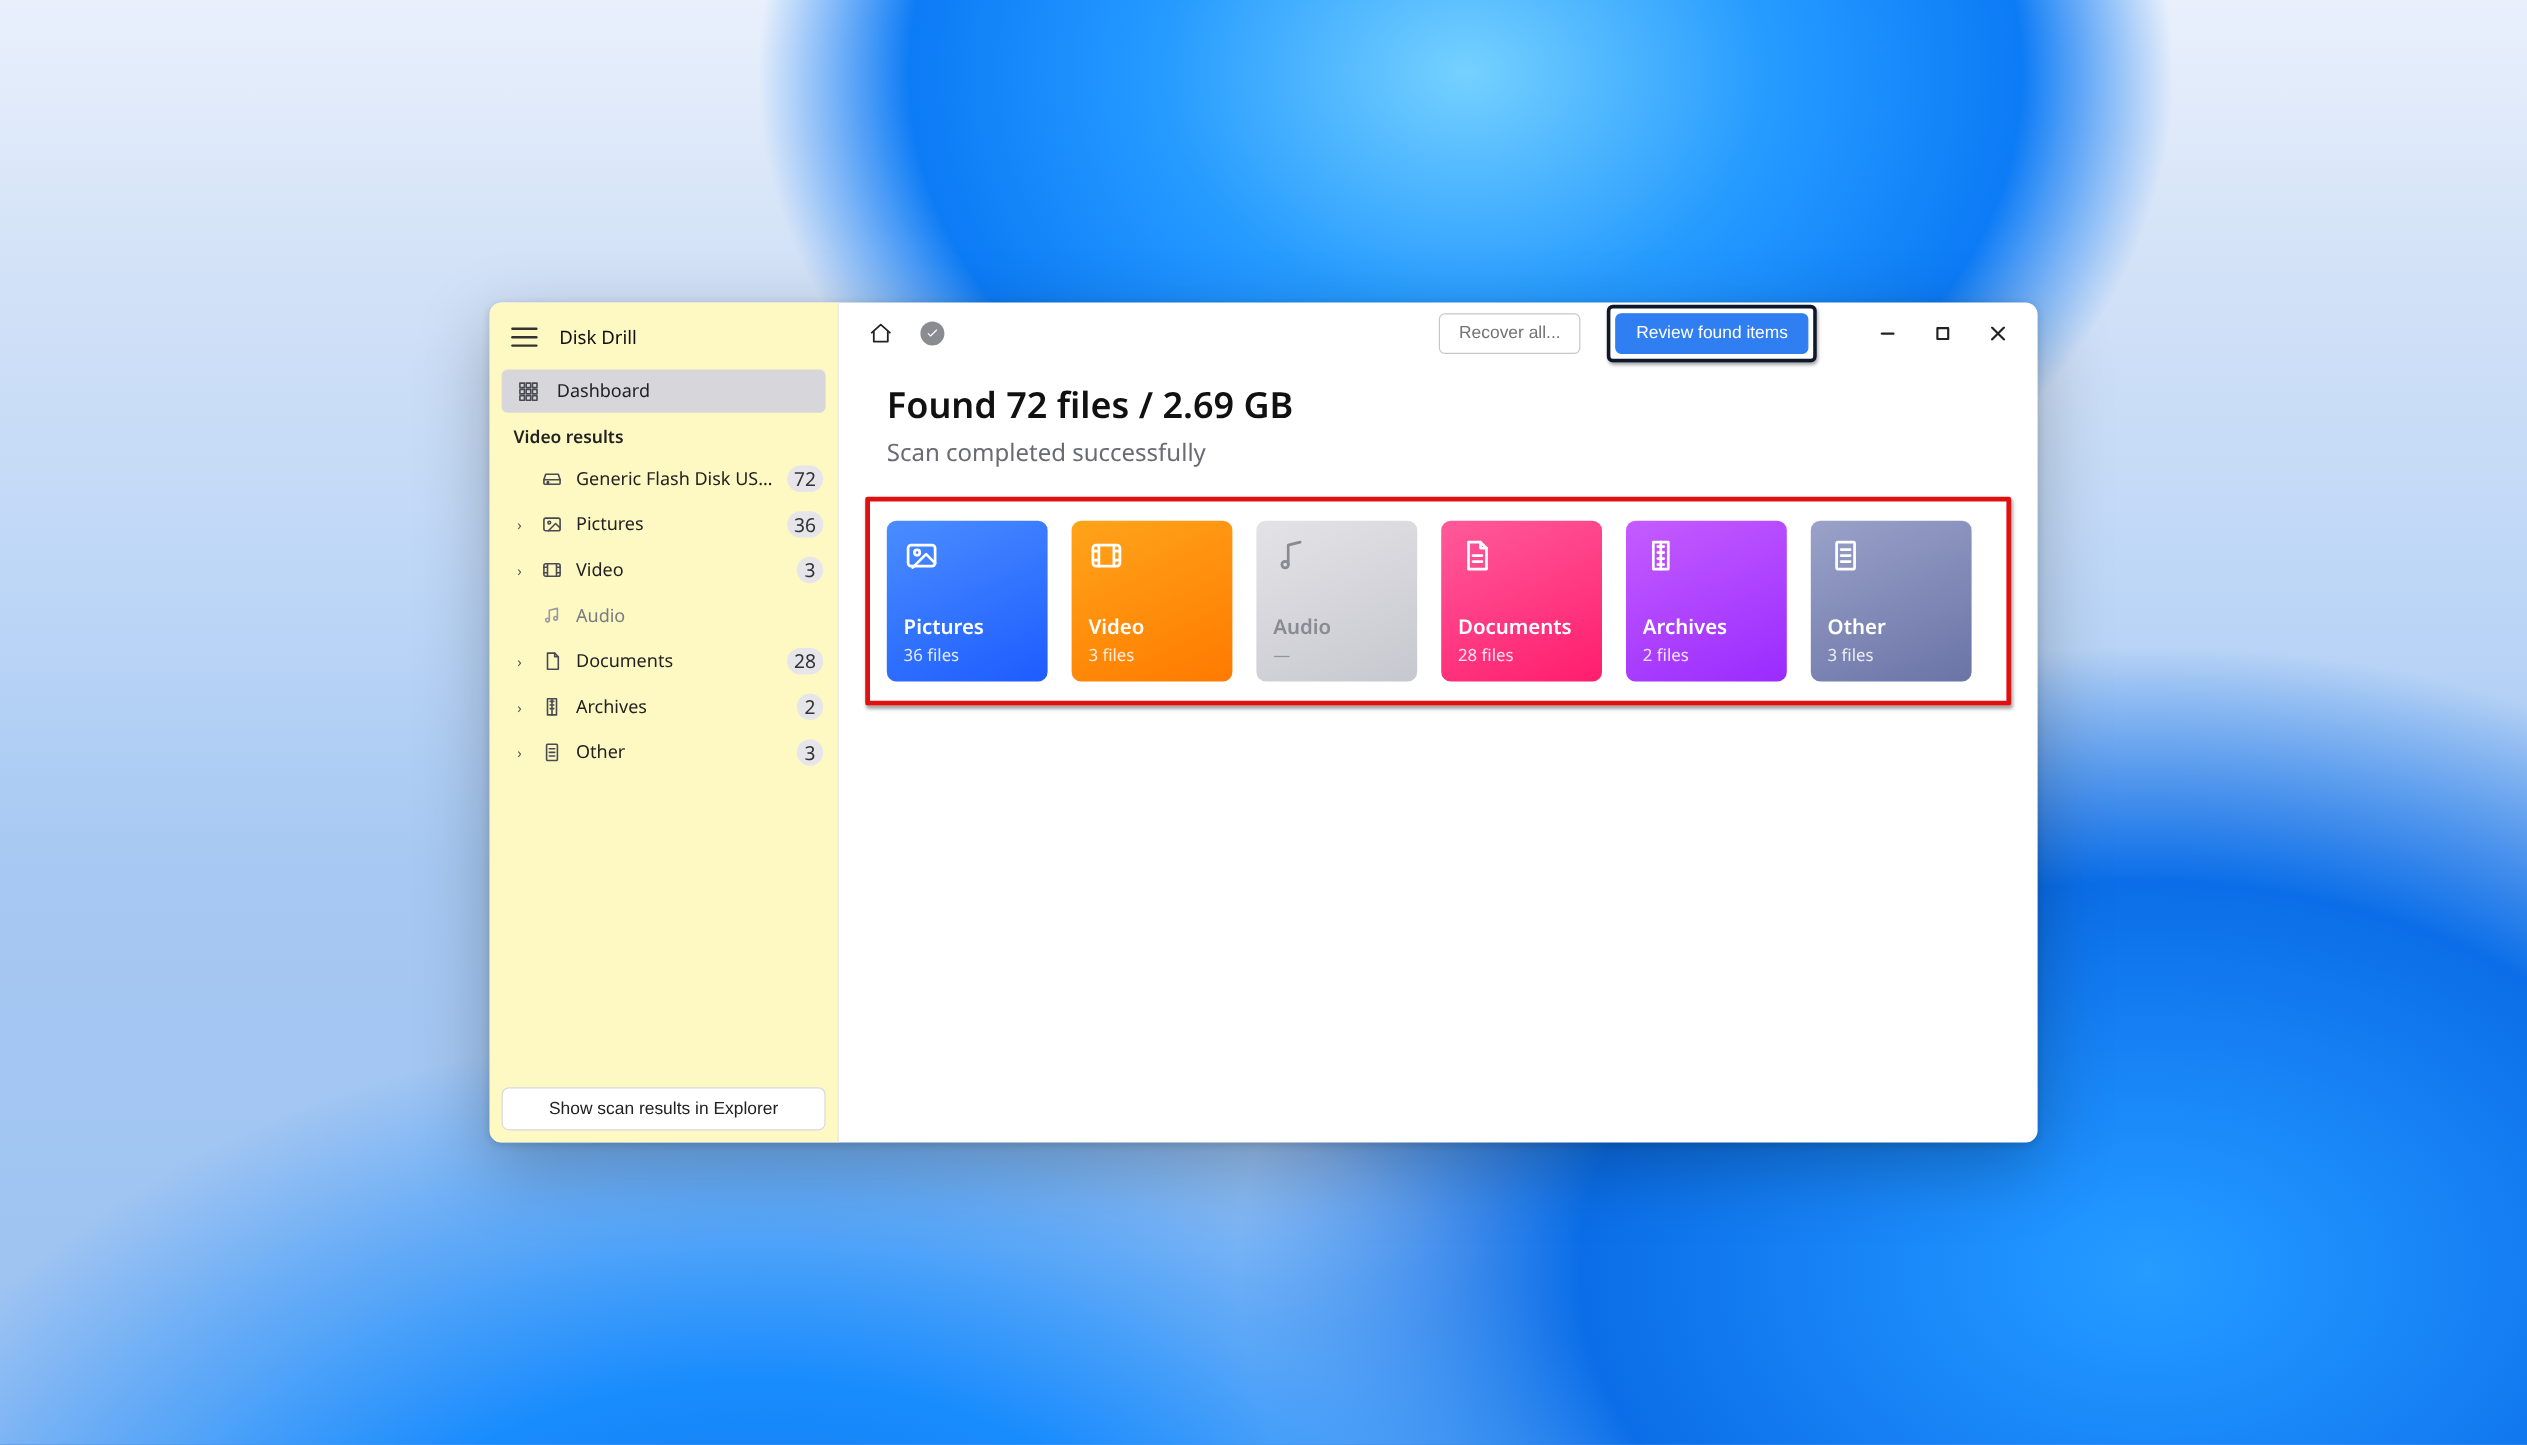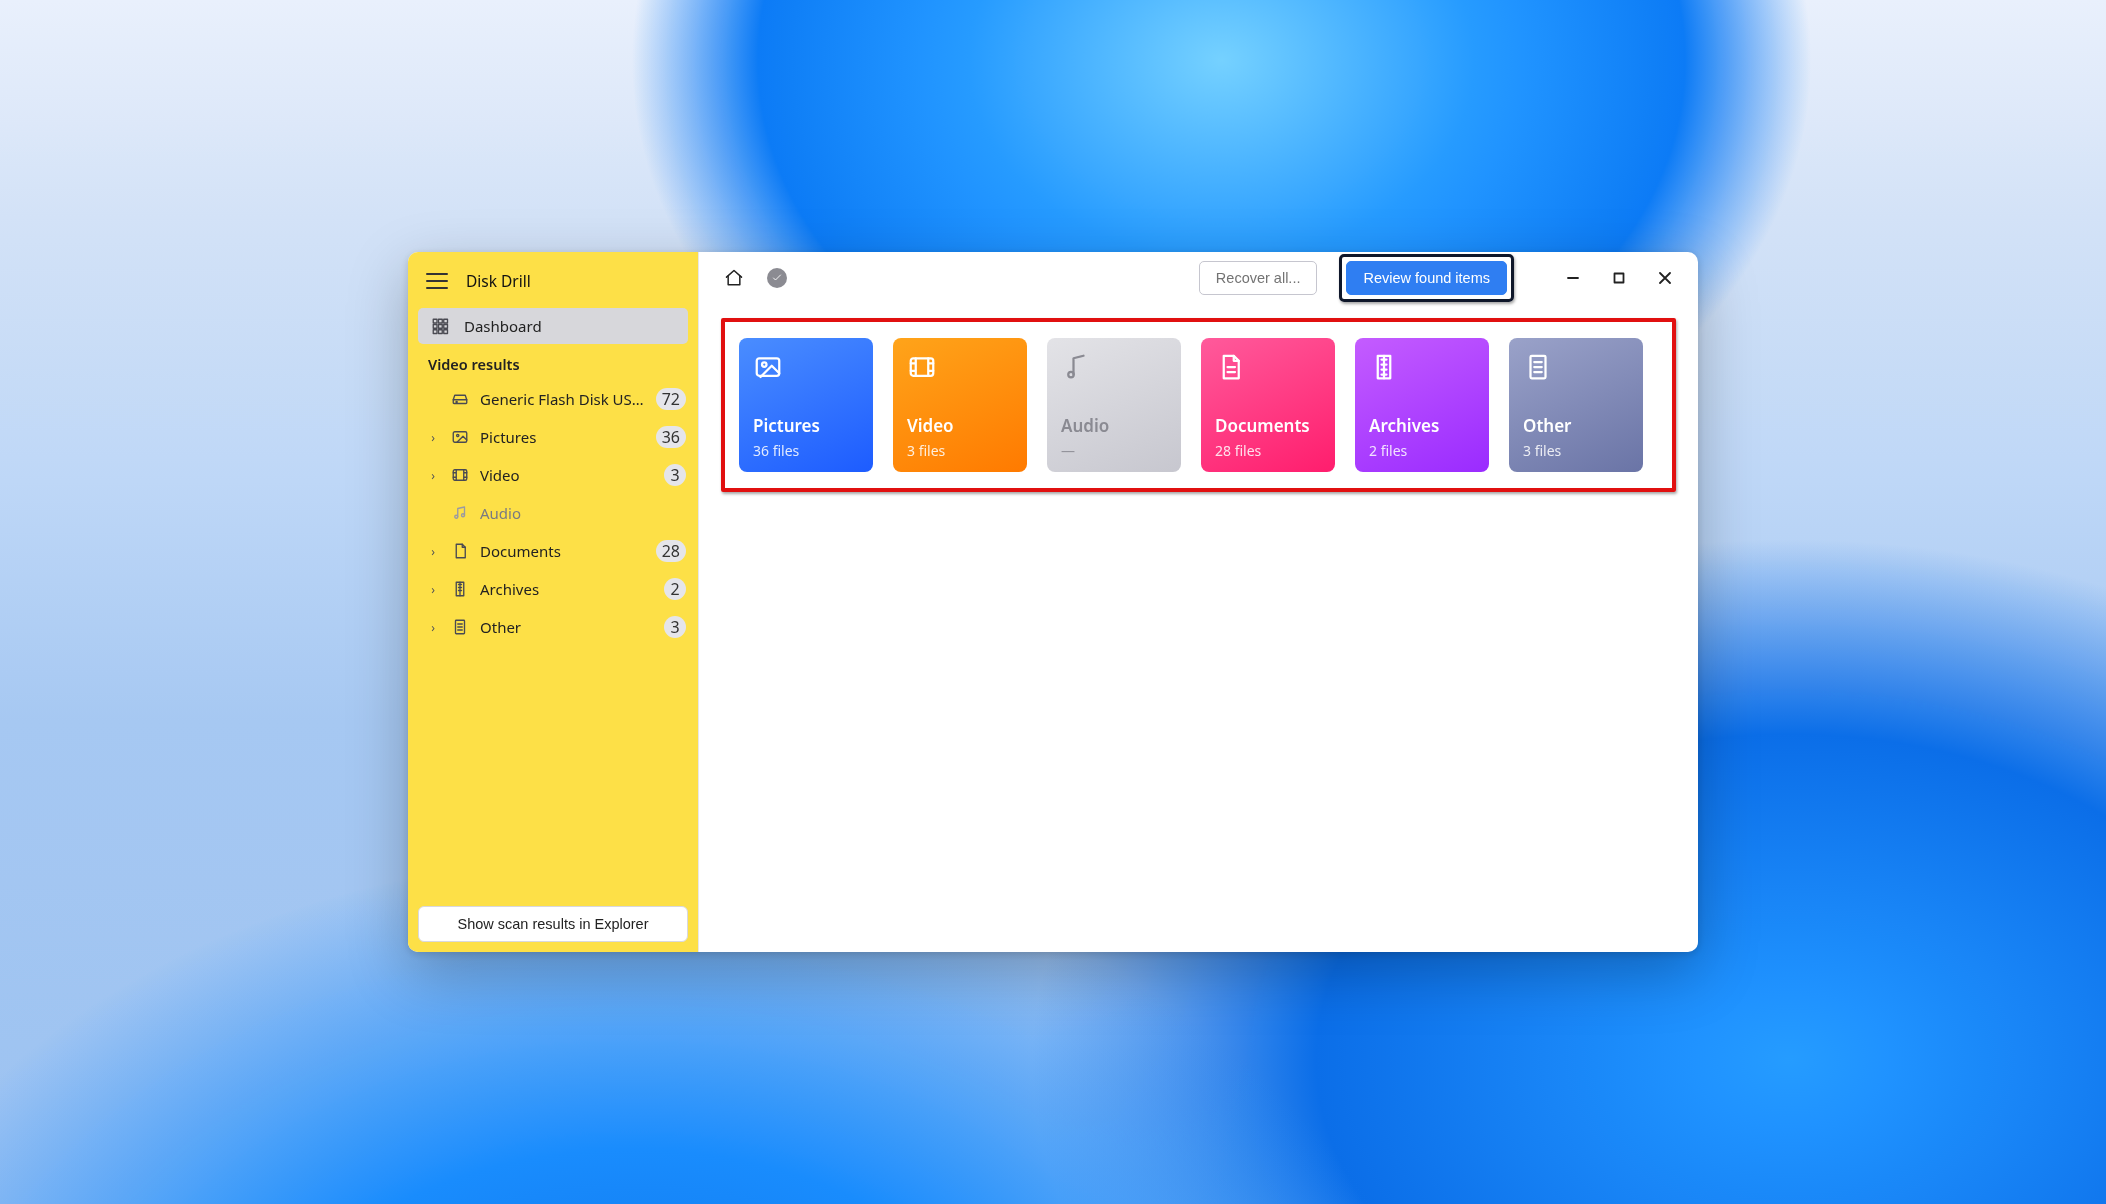--- a/index.html
+++ b/index.html
@@ -31,21 +31,21 @@
     border-radius: 10px;
     box-shadow: 0 20px 60px rgba(0,0,0,0.25), 0 2px 8px rgba(0,0,0,0.15);
     display: flex;
     overflow: hidden;
   }
 
   
   .sidebar {
     width: 291px;
     flex: 0 0 291px;
-    background: #fde047;
+    background: #fef9c3;
     border-right: 1px solid #e6e6ea;
     display: flex;
     flex-direction: column;
     padding-top: 10px;
   }
   .sidebar-header {
     display: flex;
     align-items: center;
     gap: 18px;
     padding: 8px 14px 16px 18px;
@@ -373,20 +373,24 @@
             </svg>
         </span>
         <span class="wc-btn">
           <svg viewBox="0 0 12 12">
               <path d="M1 1l10 10M11 1L1 11"></path>
             </svg>
         </span>
       </div>
     </div>
 
+    <div class="content">
+      <div class="headline">Found 72 files / 2.69 GB</div>
+      <div class="subline">Scan completed successfully</div>
+    </div>
 
     <div class="card-strip-wrap">
       <div class="card-strip">
 
         <div class="card pictures">
           <div class="cicon">
             <svg viewBox="0 0 24 24">
                 <rect x="3" y="5" width="18" height="14" rx="2"></rect>
                 <circle cx="9" cy="10" r="1.8"></circle>
                 <path d="M21 17l-6-6-9 9"></path>

